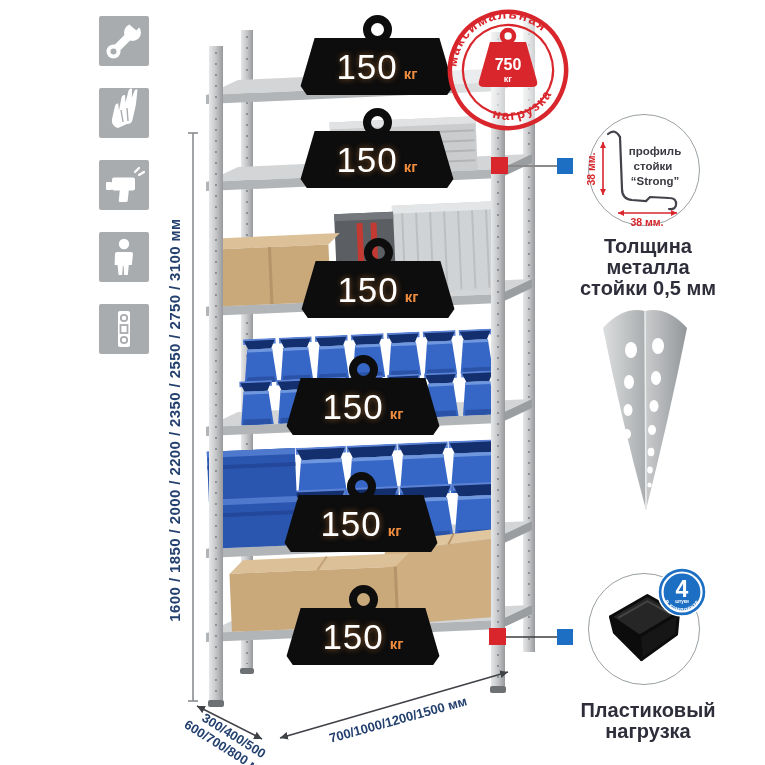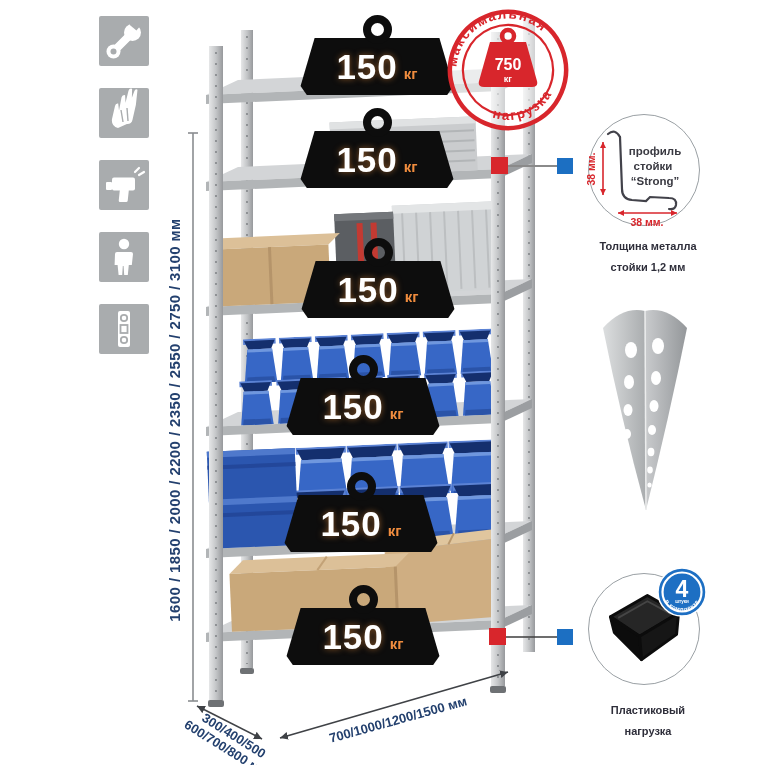--- a/index.html
+++ b/index.html
@@ -10,27 +10,27 @@
   .icon-tile svg{width:50px;height:50px;display:block;}
   
   .vlabel{position:absolute;left:-103px;top:409px;width:560px;height:22px;text-align:center;
           transform:rotate(-90deg);font-size:15px;font-weight:bold;color:#23406e;letter-spacing:.4px;}
   
   .wbadge{position:absolute;width:156px;text-align:center;}
   .wbadge .ring{width:13px;height:13px;border:8px solid #0d0d0d;border-radius:50%;margin:0 auto -6px;position:relative;z-index:1;}
   .wbadge .body{position:relative;height:57px;background:#0d0d0d;border-radius:5px;
       clip-path:polygon(10% 0%,90% 0%,99% 84%,95% 100%,5% 100%,1% 84%);
       display:flex;align-items:center;justify-content:center;}
-  .wbadge .val{font-size:35px;font-weight:bold;color:#fff;letter-spacing:1px;
+  .wbadge .val{font-size:35px;font-weight:normal;color:#fff;letter-spacing:1px;
       text-shadow:0 0 6px rgba(243,146,60,.55);}
   .wbadge .unit{font-size:15px;font-weight:bold;color:#ef8c3e;margin:14px 0 0 6px;}
   
   .detail-circle{position:absolute;width:112px;height:112px;border-radius:50%;background:#fff;
       border:1.5px solid #9aa0a4;box-sizing:border-box;}
-  .caption{position:absolute;text-align:center;font-size:11px;font-weight:bold;color:#2e2e3a;line-height:21px;}
+  .caption{position:absolute;text-align:center;font-size:20px;font-weight:bold;color:#2e2e3a;line-height:21px;}
   .dim-label{position:absolute;text-align:center;font-size:13px;font-weight:bold;color:#23406e;line-height:15px;}
   .stamp{position:absolute;left:443px;top:5px;width:130px;height:130px;}
   .abs{position:absolute;}
 </style>
 </head>
 <body>
 
 <div id="page">
 
   <svg class="abs" style="left:0;top:0" width="765" height="765" viewBox="0 0 765 765">
@@ -346,21 +346,21 @@
       <text x="58" y="111" text-anchor="middle" font-size="10.5" font-weight="bold" fill="#d8262c">38 мм.</text>
       <g font-size="11.5" font-weight="600" fill="#3a3a42" text-anchor="middle">
         <text x="66" y="40">профиль</text>
         <text x="64" y="55">стойки</text>
         <text x="66" y="70">“Strong”</text>
       </g>
     </svg>
   </div>
   <div class="caption" style="left:568px;top:236px;width:160px">
     <span>Толщина металла</span><br>
-    <span>стойки 1,2 мм</span>
+    <span>стойки 0,5 мм</span>
   </div>
 
   <div class="abs" style="left:595px;top:298px">
     <svg width="100" height="224" viewBox="0 0 100 224">
       <defs>
         <linearGradient id="mL" x1="0" y1="0" x2="1" y2="0">
           <stop offset="0" stop-color="#dcdedf"></stop>
             <stop offset="1" stop-color="#a9acae"></stop>
         </linearGradient>
         <linearGradient id="mR" x1="0" y1="0" x2="1" y2="0">

